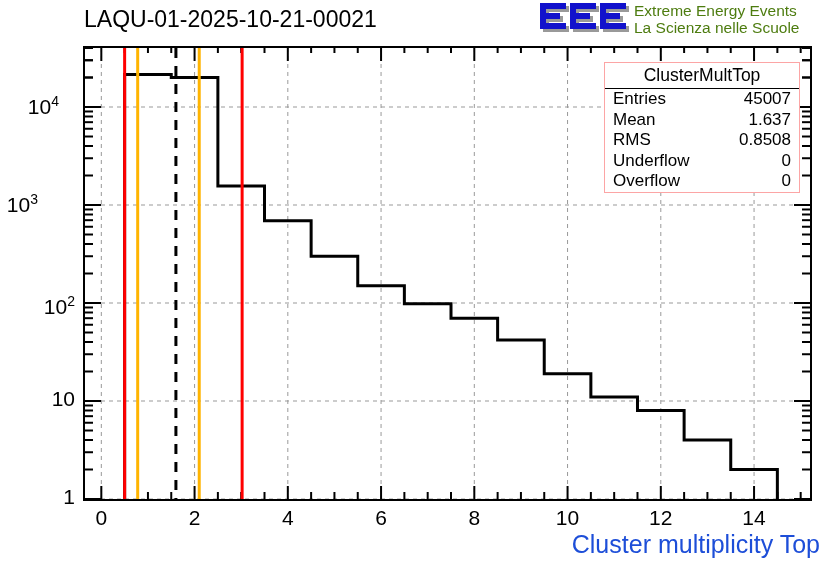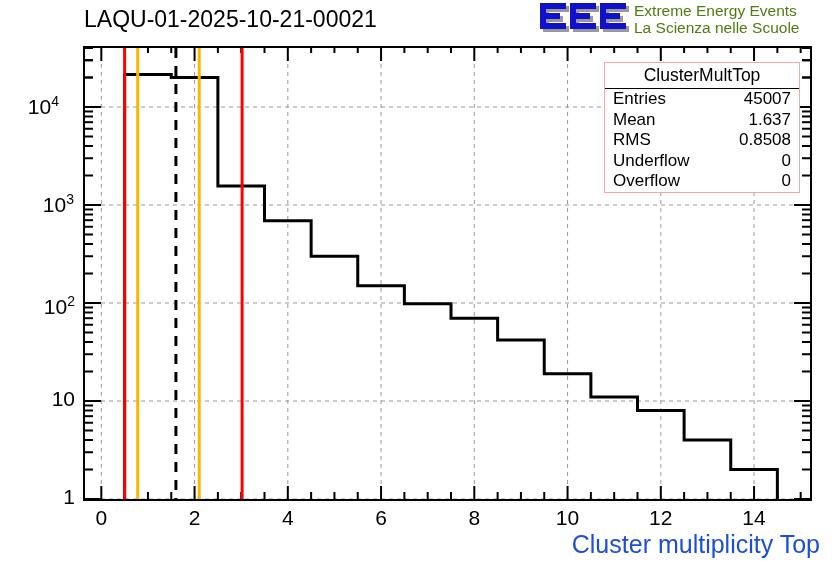--- a/index.html
+++ b/index.html
@@ -279,21 +279,21 @@
             <line x1="157.12218649517686" y1="0" x2="157.12218649517686" y2="451" stroke="#ff0000" stroke-width="3"></line>
           </g>
         </svg>
     </div>
   </div>
 
   <div id="ylabels">
       <div class="ylab" style="right: 761px; top: 485px;">1</div>
       <div class="ylab" style="right: 761px; top: 387px;">10</div>
       <div class="ylab" style="right: 761px; top: 293px; text-align: right;"><span>10</span><sup>2</sup></div>
-      <div class="ylab" style="right: 762px; top: 191.001px; margin-left: 29px;"><span>10</span><sup>3</sup></div>
+      <div class="ylab" style="right: 798px; top: 191.001px; margin-left: 29px;"><span>10</span><sup>3</sup></div>
       <div class="ylab" style="right: 777px; top: 93.0016px;"><span>10</span><sup>4</sup></div>
     </div>
   <div id="xlabels">
       <div class="xlab" style="left: 76.3183px; width: 50px; top: 506px;">0</div>
       <div class="xlab" style="left: 169.566px; width: 50px; top: 506px;">2</div>
       <div class="xlab" style="left: 262.814px; width: 50px; top: 506px;">4</div>
       <div class="xlab" style="left: 356.061px; width: 50px; top: 506px;">6</div>
       <div class="xlab" style="left: 449.309px; width: 50px; top: 506px;">8</div>
       <div class="xlab" style="left: 542.556px; width: 50px; top: 506px;">10</div>
       <div class="xlab" style="left: 635.804px; width: 50px; top: 506px;">12</div>

